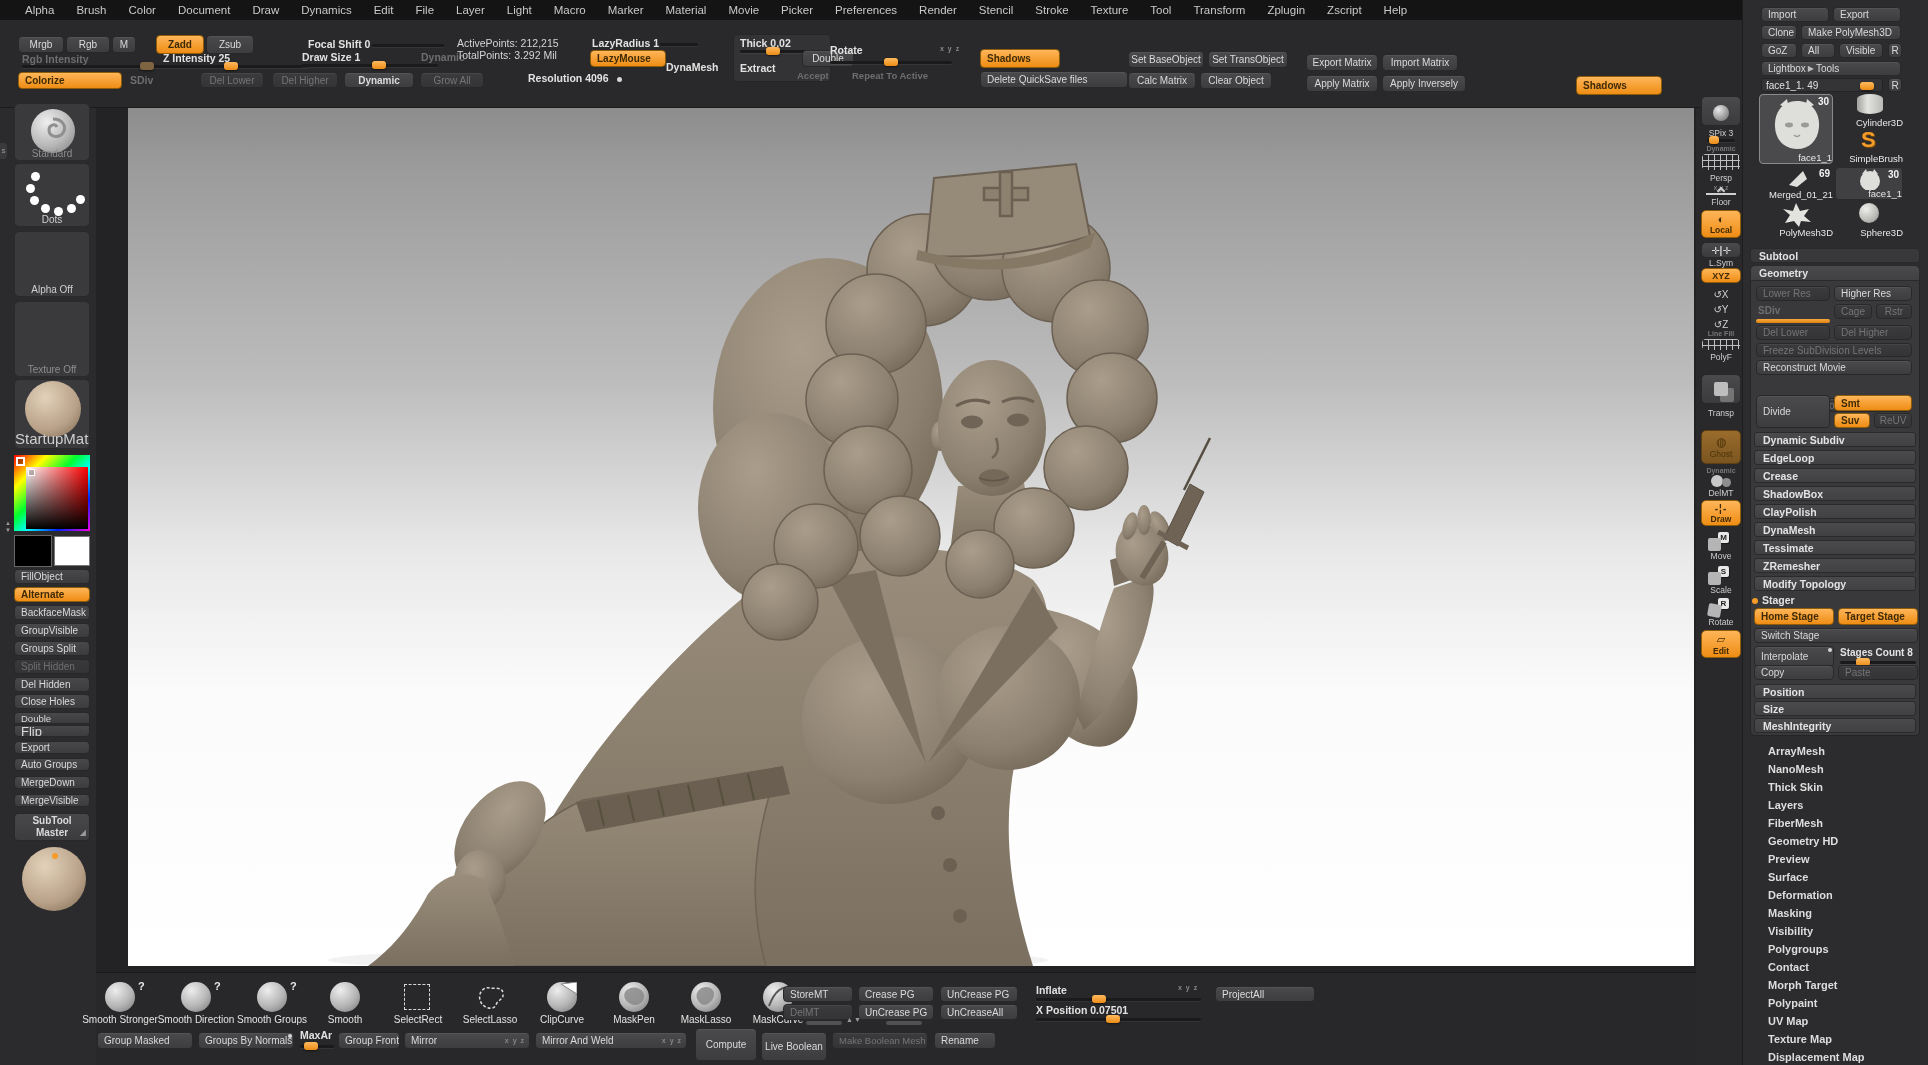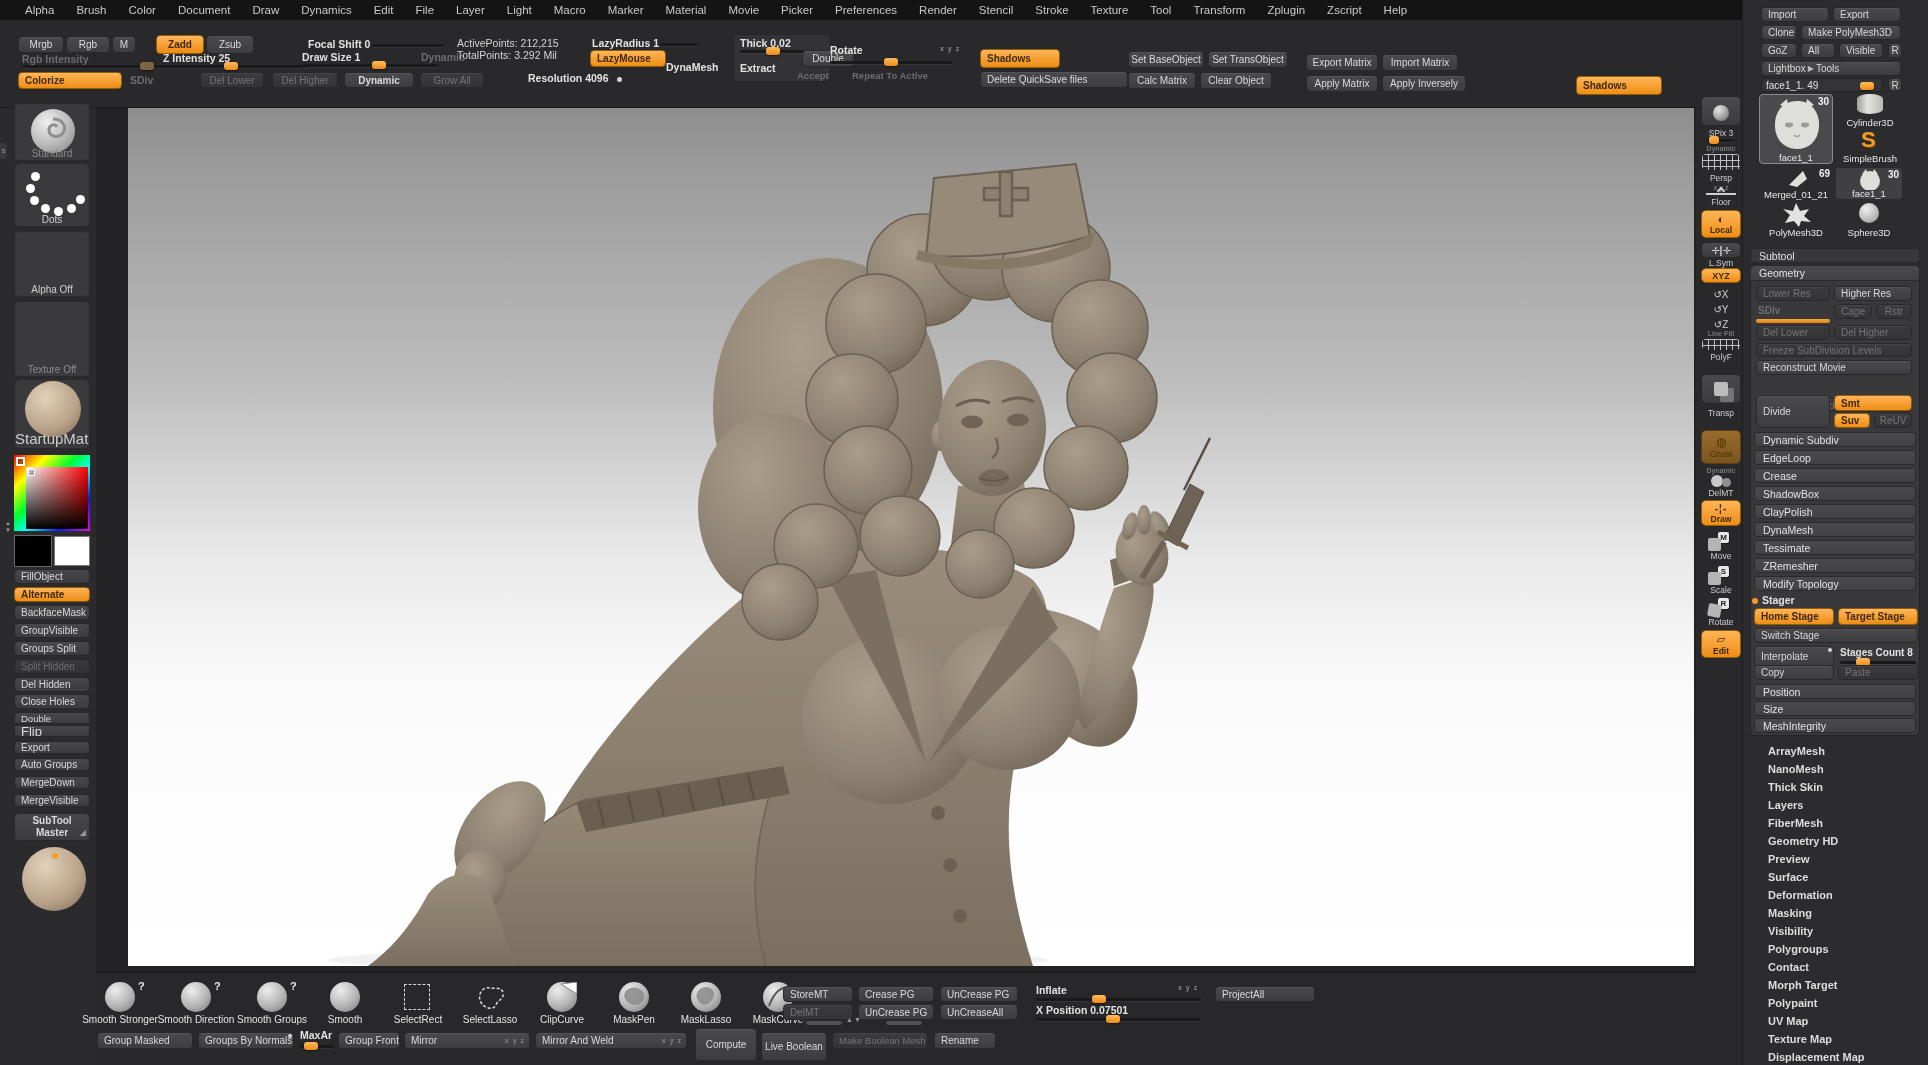--- a/index.html
+++ b/index.html
@@ -40,24 +40,24 @@
 .dotw{position:absolute;width:9px;height:9px;border-radius:50%;background:#fff}
 
 .rsBox{position:absolute;left:1701px;width:40px;border-radius:5px;background:linear-gradient(180deg,#4a4a4d,#3b3b3e);border:1px solid #28282a;display:flex;flex-direction:column;align-items:center;justify-content:center;color:#d6d6d6;font-size:8.5px}
 .rsBox.orange{background:linear-gradient(180deg,#ffb558,#ee8d15);color:#3f2a05;border-color:#8f5c08;font-weight:700}
 .rsBox.ghost{background:linear-gradient(180deg,#9a6c2c,#7a5420);color:#4a3207;border-color:#5d3f12}
 .rsLbl{position:absolute;left:1697px;width:48px;text-align:center;font-size:8.5px;color:#cfcfcf;white-space:nowrap}
 .rsLbl.dim{color:#77777a;font-size:7px;font-weight:700}
 .keybadge{position:absolute;width:11px;height:11px;background:#e8e8e8;color:#222;font-size:8px;font-weight:700;display:flex;align-items:center;justify-content:center;border-radius:2px;box-shadow:1px 1px 0 rgba(0,0,0,.4)}
 .gridic{background:linear-gradient(#bfbfbf 1px,transparent 1px),linear-gradient(90deg,#bfbfbf 1px,transparent 1px);background-size:6px 6px;background-color:transparent}
 
-.rpbar{position:absolute;display:flex;align-items:center;padding-left:8px;background:linear-gradient(180deg,#4a4a4d,#414144);border:1px solid #2a2a2c;border-radius:3px;font-size:10.5px;font-weight:400;color:#e3e3e3;white-space:nowrap}
+.rpbar{position:absolute;display:flex;align-items:center;padding-left:8px;background:linear-gradient(180deg,#4a4a4d,#414144);border:1px solid #2a2a2c;border-radius:3px;font-size:10.5px;font-weight:700;color:#e3e3e3;white-space:nowrap}
 .rpsec{position:absolute;font-size:11px;font-weight:700;color:#dedede;white-space:nowrap}
 .thumb{position:absolute;background:#404042;border:1px solid #2b2b2d;border-radius:4px;overflow:hidden}
-.thumb .tcap{position:absolute;left:0;right:0;bottom:0;text-align:center;font-size:9.5px;color:#e8e8e8;white-space:nowrap}
+.thumb .tcap{position:absolute;left:0;right:0;bottom:0;text-align:right;font-size:9.5px;color:#e8e8e8;white-space:nowrap}
 .thumb .badge{position:absolute;right:3px;top:1px;font-size:10px;font-weight:700;color:#f2f2f2}
 .geo{position:absolute;background:#39393c;border:1px solid #242426;border-radius:5px}
 
 .bsphere{position:absolute;width:30px;height:30px;border-radius:50%;background:radial-gradient(circle at 35% 28%,#ededed,#b5b5b5 55%,#737373)}
 .bcap{position:absolute;width:84px;text-align:center;font-size:10px;color:#e3e3e3;white-space:nowrap;overflow:hidden}
 .qmark{position:absolute;font-size:11px;font-weight:700;color:#e8e8e8}
 .xin{margin-left:auto;padding-right:4px;font-size:7px;font-weight:700;color:#85858a;letter-spacing:1px}
 </style>
 </head>
 <body>

